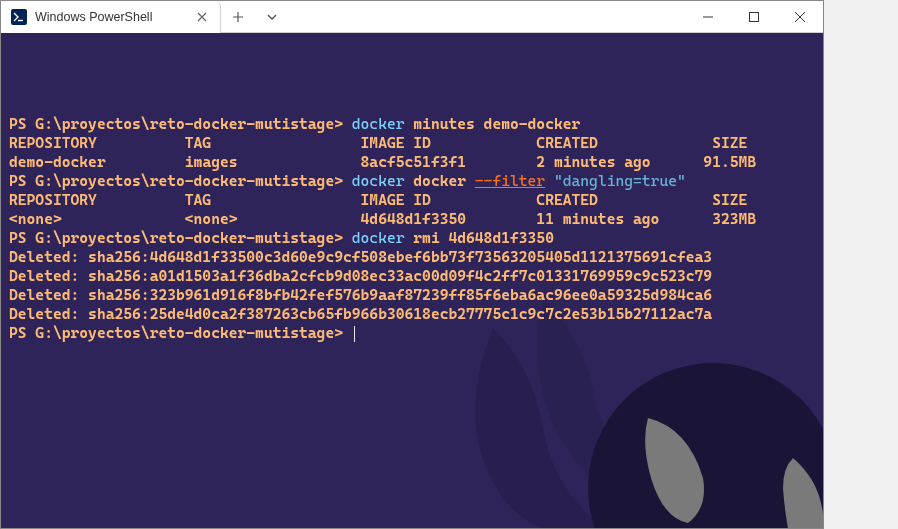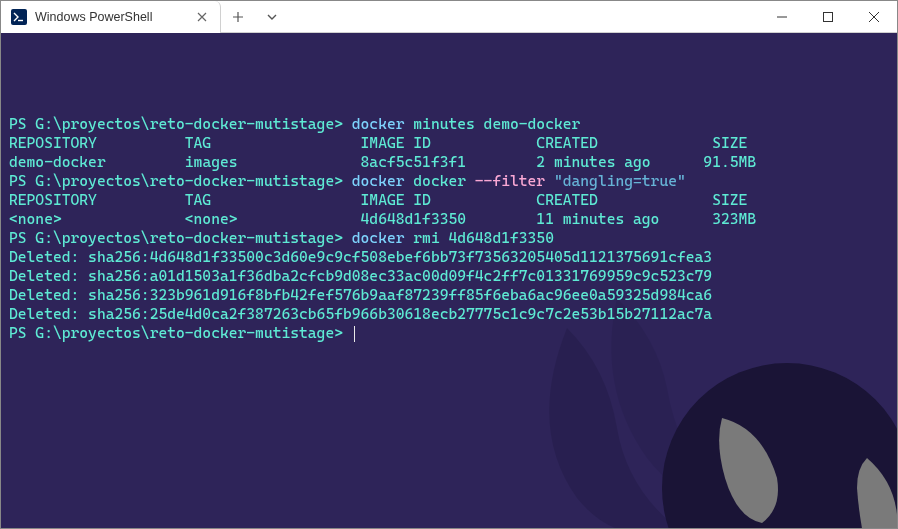--- a/index.html
+++ b/index.html
@@ -4,21 +4,21 @@
   <style>
     * { margin: 0; padding: 0; box-sizing: border-box; }
     body {
       font-family: -apple-system, BlinkMacSystemFont, "Segoe UI", sans-serif;
       background: #f0f0f0;
       width: 898px;
       height: 529px;
       overflow: hidden;
     }
     .window {
-      width: 898px;
+      width: 824px;
       height: 529px;
       background: #fff;
       border: 1px solid #888;
       display: flex;
       flex-direction: column;
     }
     .titlebar {
       height: 32px;
       background: #fff;
       display: flex;
@@ -90,23 +90,23 @@
     .bg-art {
       position: absolute;
       right: -30px;
       bottom: -60px;
       width: 420px;
       height: 420px;
       pointer-events: none;
       opacity: 1;
     }
     .lines { position: relative; z-index: 1; }
-    .c-white  { color: #5eead4; }
+    .c-white  { color: #fdba74; font-weight: bold; }
     .c-yellow { color: #7dd3fc; }
-    .c-gray   { color: #f9a8d4; }
+    .c-gray   { color: #f97316; text-decoration: underline; }
     .c-cyan   { color: #66b3d6; }
     .cursor {
       display: inline-block;
       width: 1px;
       height: 16px;
       background: #e8e8e8;
       vertical-align: text-bottom;
       margin-left: 2px;
     }
   </style>

